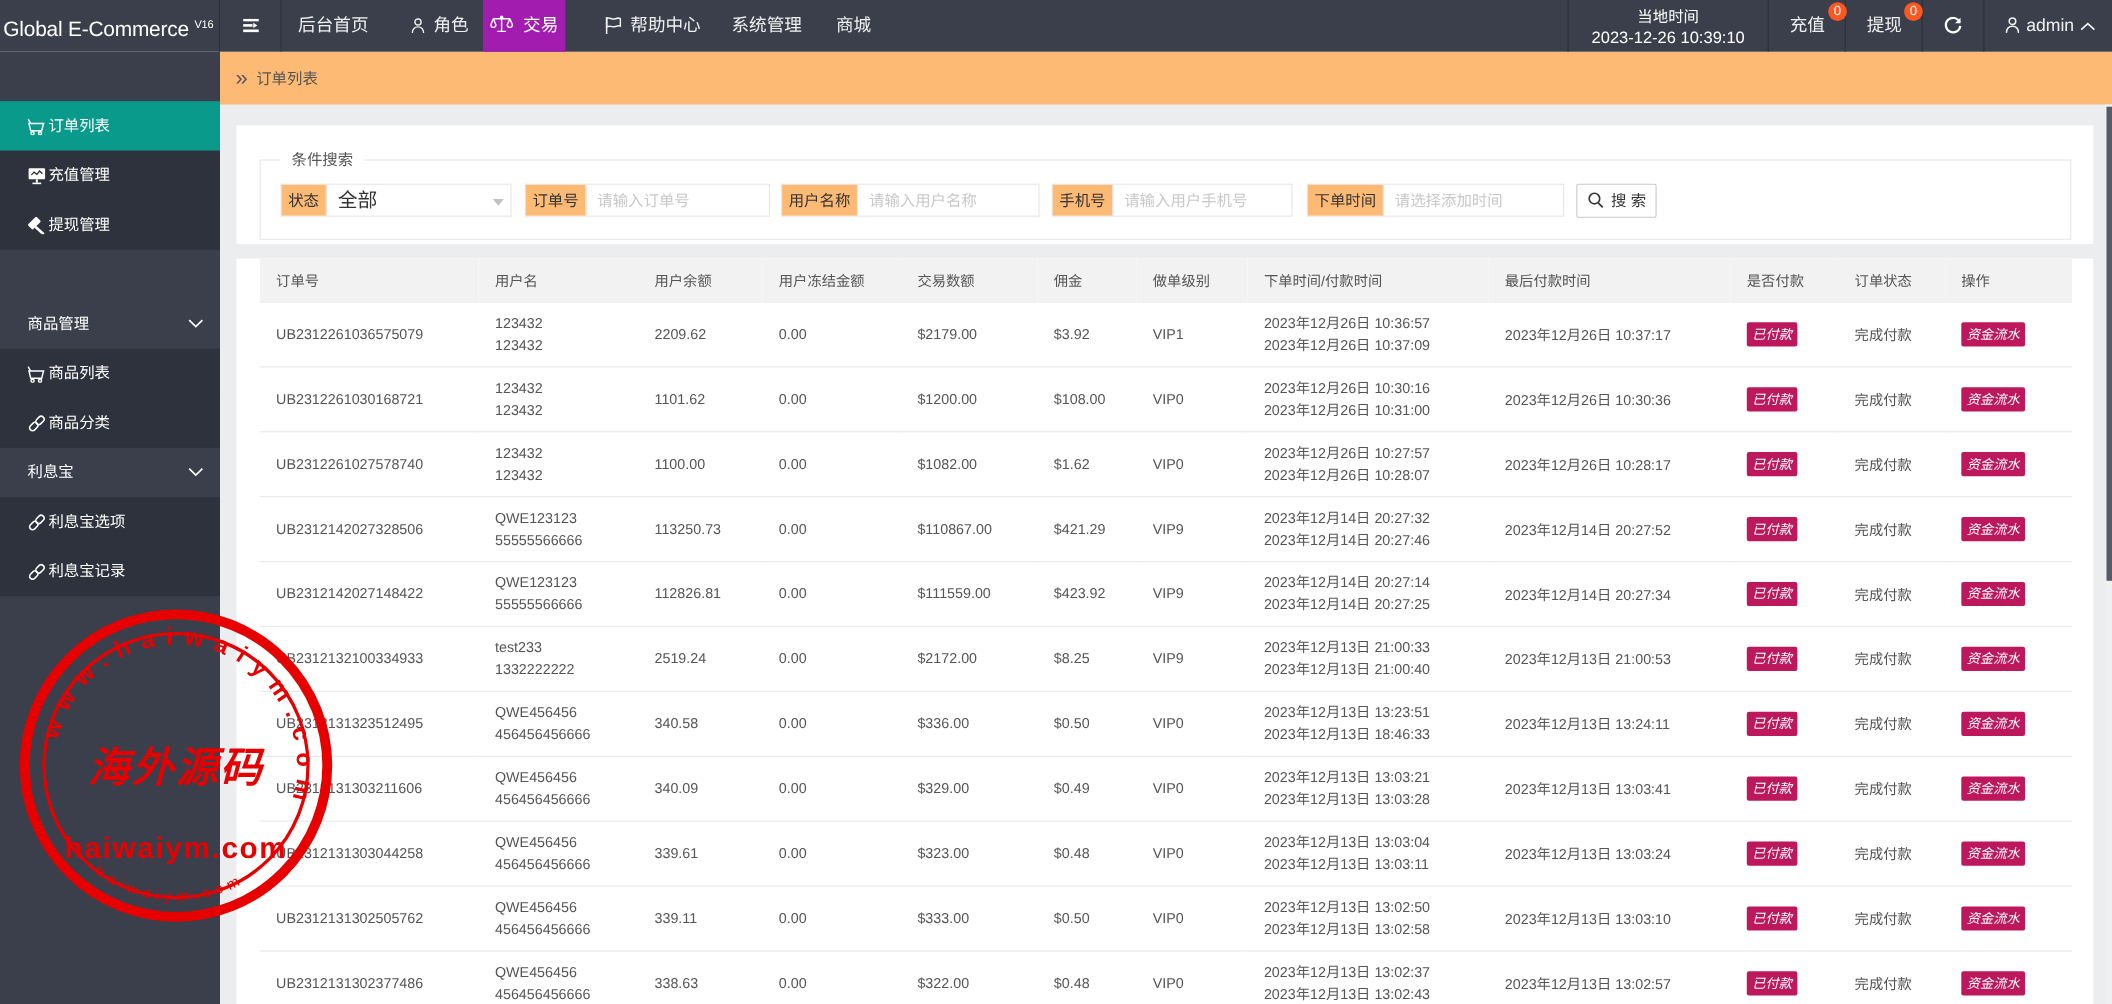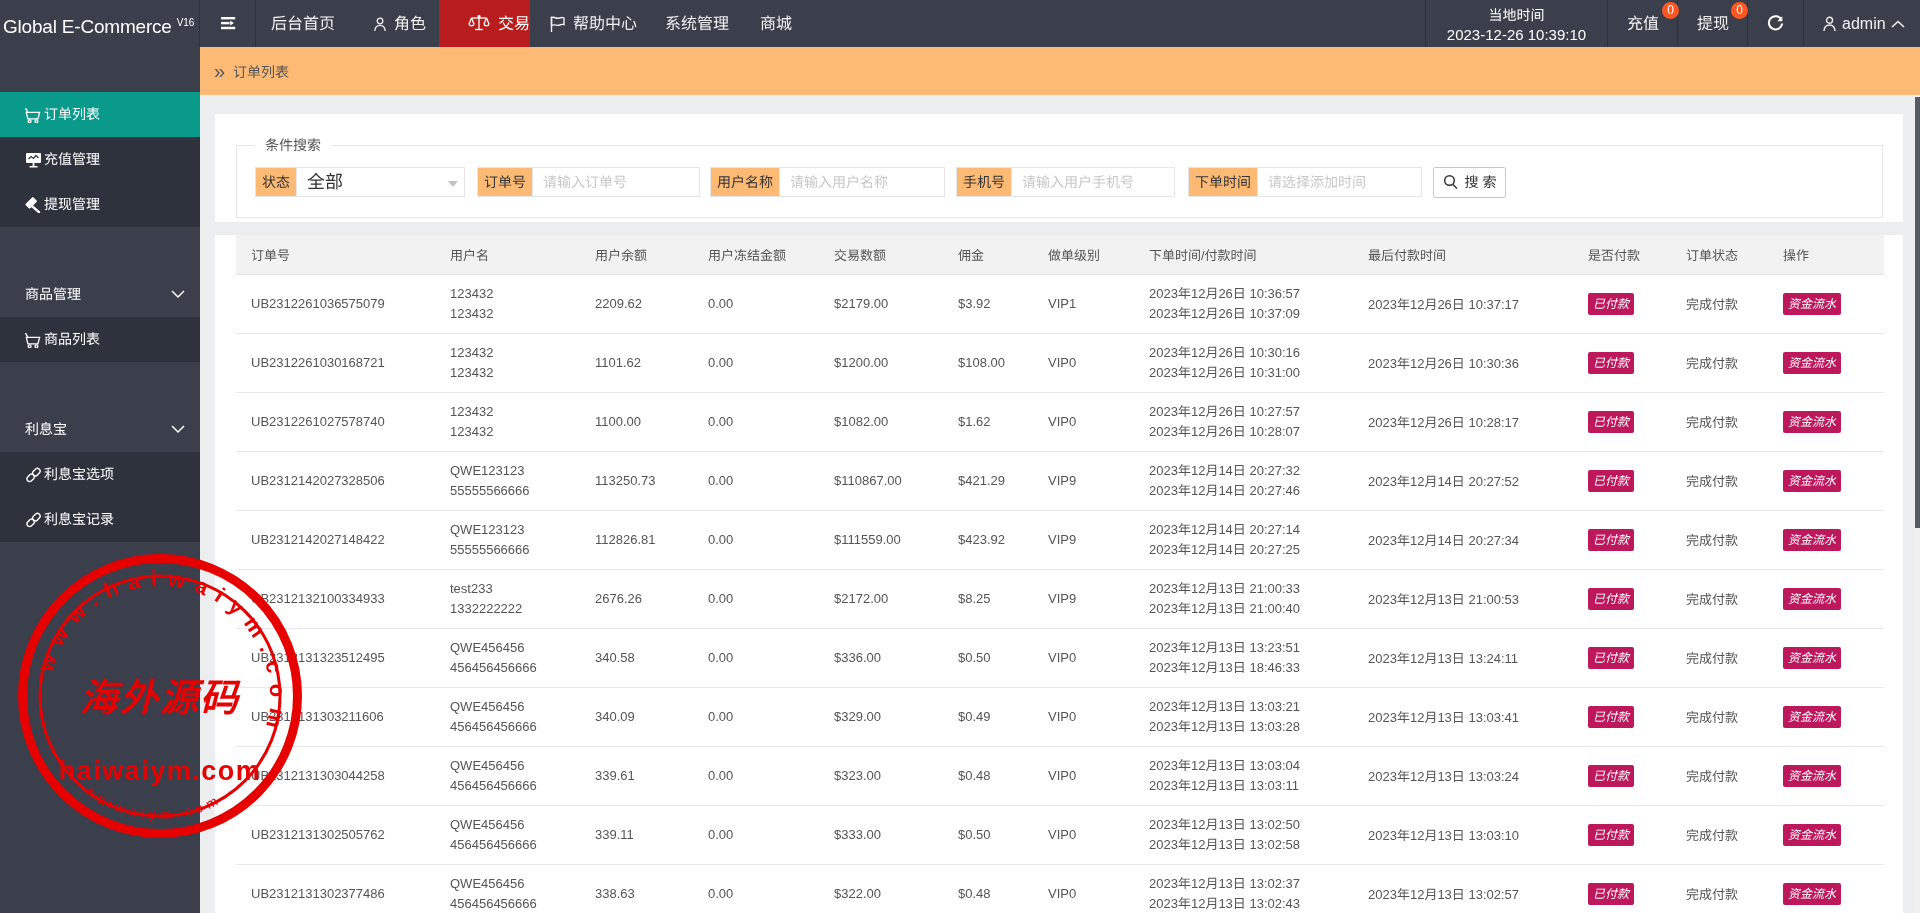--- a/index.html
+++ b/index.html
@@ -7,21 +7,21 @@
 html,body { width:1920px; height:913px; overflow:hidden; }
 body { position:relative; background:#ebedee; font-family:"Liberation Sans",sans-serif; }
 
 #header { position:absolute; left:0; top:0; width:1920px; height:47px; background:#3a3f4b; z-index:10; }
 #logo { position:absolute; left:0; top:0; width:200px; height:47px; line-height:45px; color:#fff;
   font-size:19px; letter-spacing:-0.2px; padding-left:3px; border-right:1px solid #2c313b; white-space:nowrap; }
 #logo sup { font-size:10px; }
 #burger { position:absolute; left:200px; top:0; width:56px; height:47px; border-right:1px solid #2c313b; }
 .navitem { position:absolute; top:0; height:47px; line-height:47px; color:#f0f0f0; font-size:16px; white-space:nowrap; }
 .navitem svg { vertical-align:-3px; margin-right:8px; }
-#nav-trade { left:439px; width:91px; background:#b91c1c; color:#fff; text-align:right; }
+#nav-trade { left:439px; width:75px; background:#a21caf; color:#fff; text-align:center; }
 .hsep { position:absolute; top:0; width:1px; height:47px; background:#2c313b; }
 #timebox { position:absolute; left:1426px; top:0; width:181px; height:47px; color:#fff; text-align:center; }
 #timebox .t1 { font-size:14px; margin-top:4px; }
 #timebox .t2 { font-size:15px; margin-top:2px; }
 .hbadge { position:absolute; z-index:3; top:2px; width:17px; height:17px; border-radius:50%; background:#ff5722; color:#fff;
   font-size:12px; line-height:17px; text-align:center; }
 
 #side { position:absolute; left:0; top:47px; width:200px; height:866px; background:#3a3f4b; z-index:5; }
 .srow { position:absolute; left:0; width:200px; height:45px; line-height:45px; color:#fff; font-size:14px; }
 .srow.group { padding-left:25px; }
@@ -145,20 +145,27 @@
   <div class="srow group" style="top:225px">商品管理<svg class="chev" width="14" height="45" viewBox="0 -18 14 45" fill="none" stroke="#fff" stroke-width="1.5">
         <path d="M1 1 L7 7 L13 1"></path>
       </svg></div>
   <div class="srow item" style="top:270px">
     <svg class="mi" width="16" height="16" viewBox="0 0 16 16" fill="none" stroke="#fff" stroke-width="1.3">
       <path d="M0.5 1.2 L2.9 5.3"></path>
         <path d="M1.3 5.3 L14.6 5.3 L12.9 11.8 L2.9 11.8 Z"></path>
       <circle cx="4.6" cy="14.2" r="1.4"></circle>
         <circle cx="11.4" cy="14.2" r="1.4"></circle>
     </svg>商品列表</div>
+  <div class="srow item" style="top:315px">
+    <svg class="mi" width="17" height="16" viewBox="0 0 17 16" fill="none" stroke="#fff" stroke-width="1.4">
+      <g transform="rotate(-45 8.5 8)">
+          <rect x="0.3" y="5.3" width="8.4" height="5.4" rx="2.7"></rect>
+          <rect x="8.3" y="5.3" width="8.4" height="5.4" rx="2.7"></rect>
+        </g>
+    </svg>商品分类</div>
   <div class="srow group" style="top:360px">利息宝<svg class="chev" width="14" height="45" viewBox="0 -18 14 45" fill="none" stroke="#fff" stroke-width="1.5">
         <path d="M1 1 L7 7 L13 1"></path>
       </svg></div>
   <div class="srow item" style="top:405px">
     <svg class="mi" width="17" height="16" viewBox="0 0 17 16" fill="none" stroke="#fff" stroke-width="1.4">
       <g transform="rotate(-45 8.5 8)">
           <rect x="0.3" y="5.3" width="8.4" height="5.4" rx="2.7"></rect>
           <rect x="8.3" y="5.3" width="8.4" height="5.4" rx="2.7"></rect>
         </g>
     </svg>利息宝选项</div>
@@ -340,21 +347,21 @@
 <td><span class="badge">资金流水</span></td>
 </tr>
 <tr>
 <td>UB2312132100334933</td>
 <td>
             <div class="l2">
               <div>test233</div>
               <div>1332222222</div>
             </div>
           </td>
-<td>2676.26</td>
+<td>2519.24</td>
 <td>0.00</td>
 <td>$2172.00</td>
 <td>$8.25</td>
 <td>VIP9</td>
 <td>
             <div class="l2">
               <div>2023年12月13日 21:00:33</div>
               <div>2023年12月13日 21:00:40</div>
             </div>
           </td>

